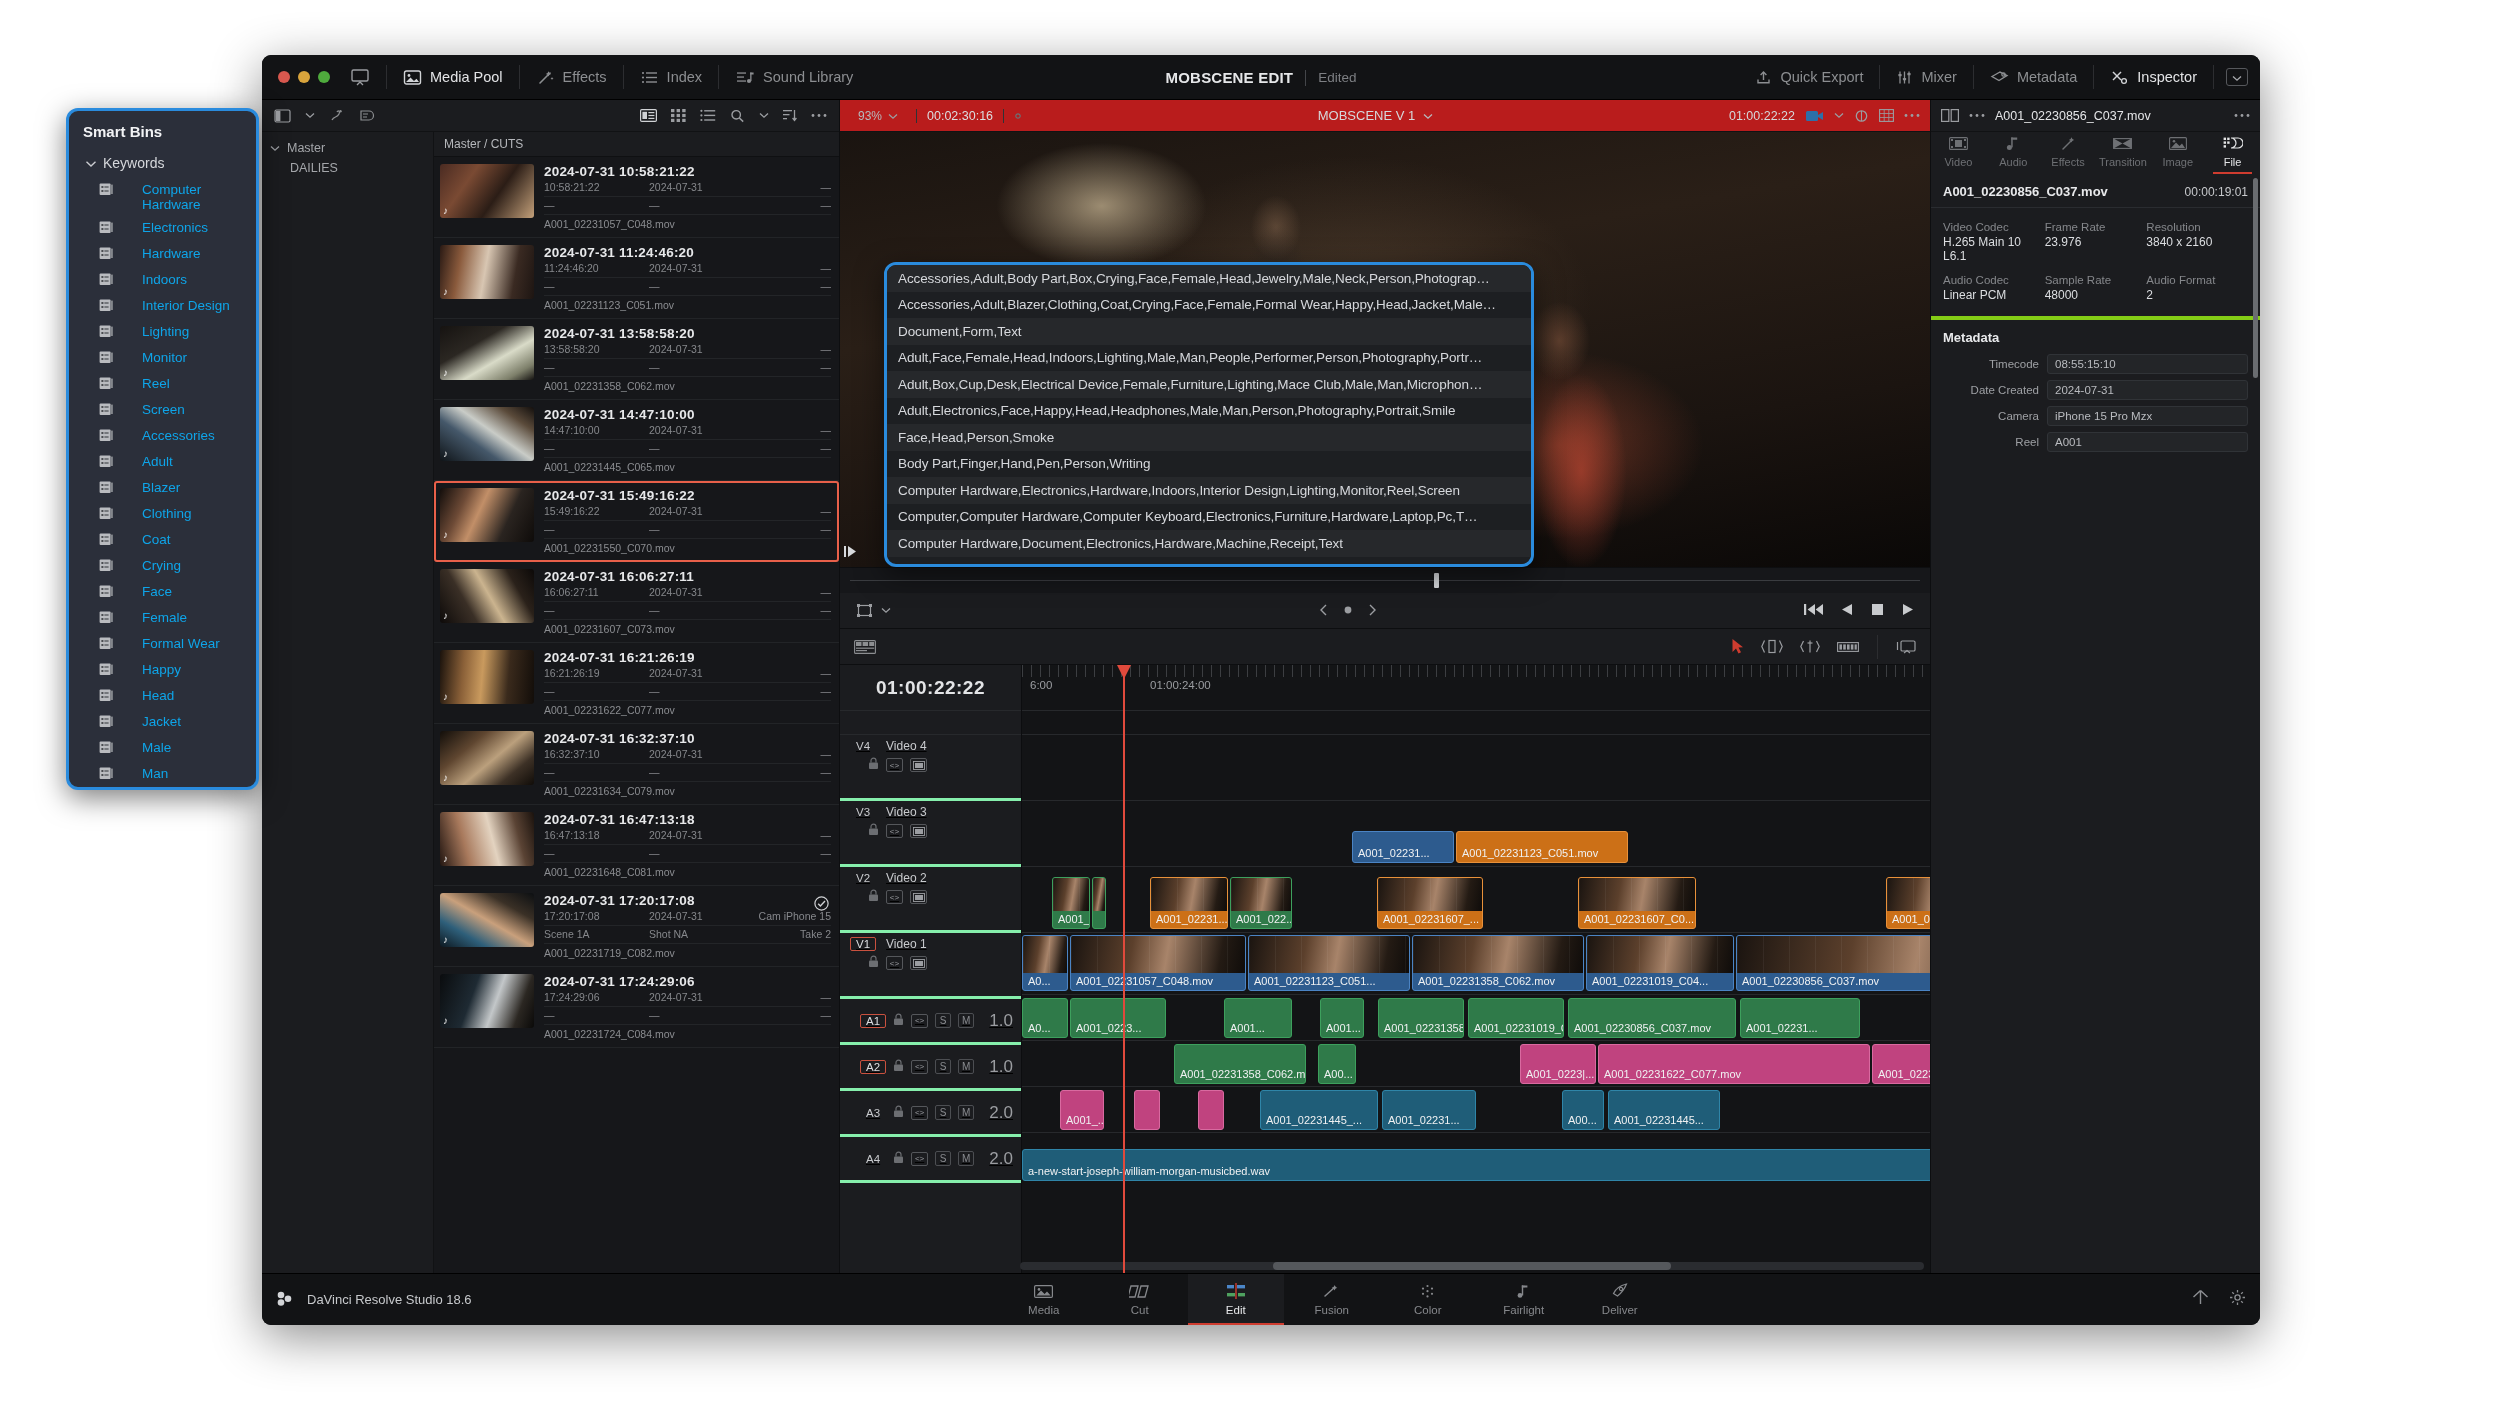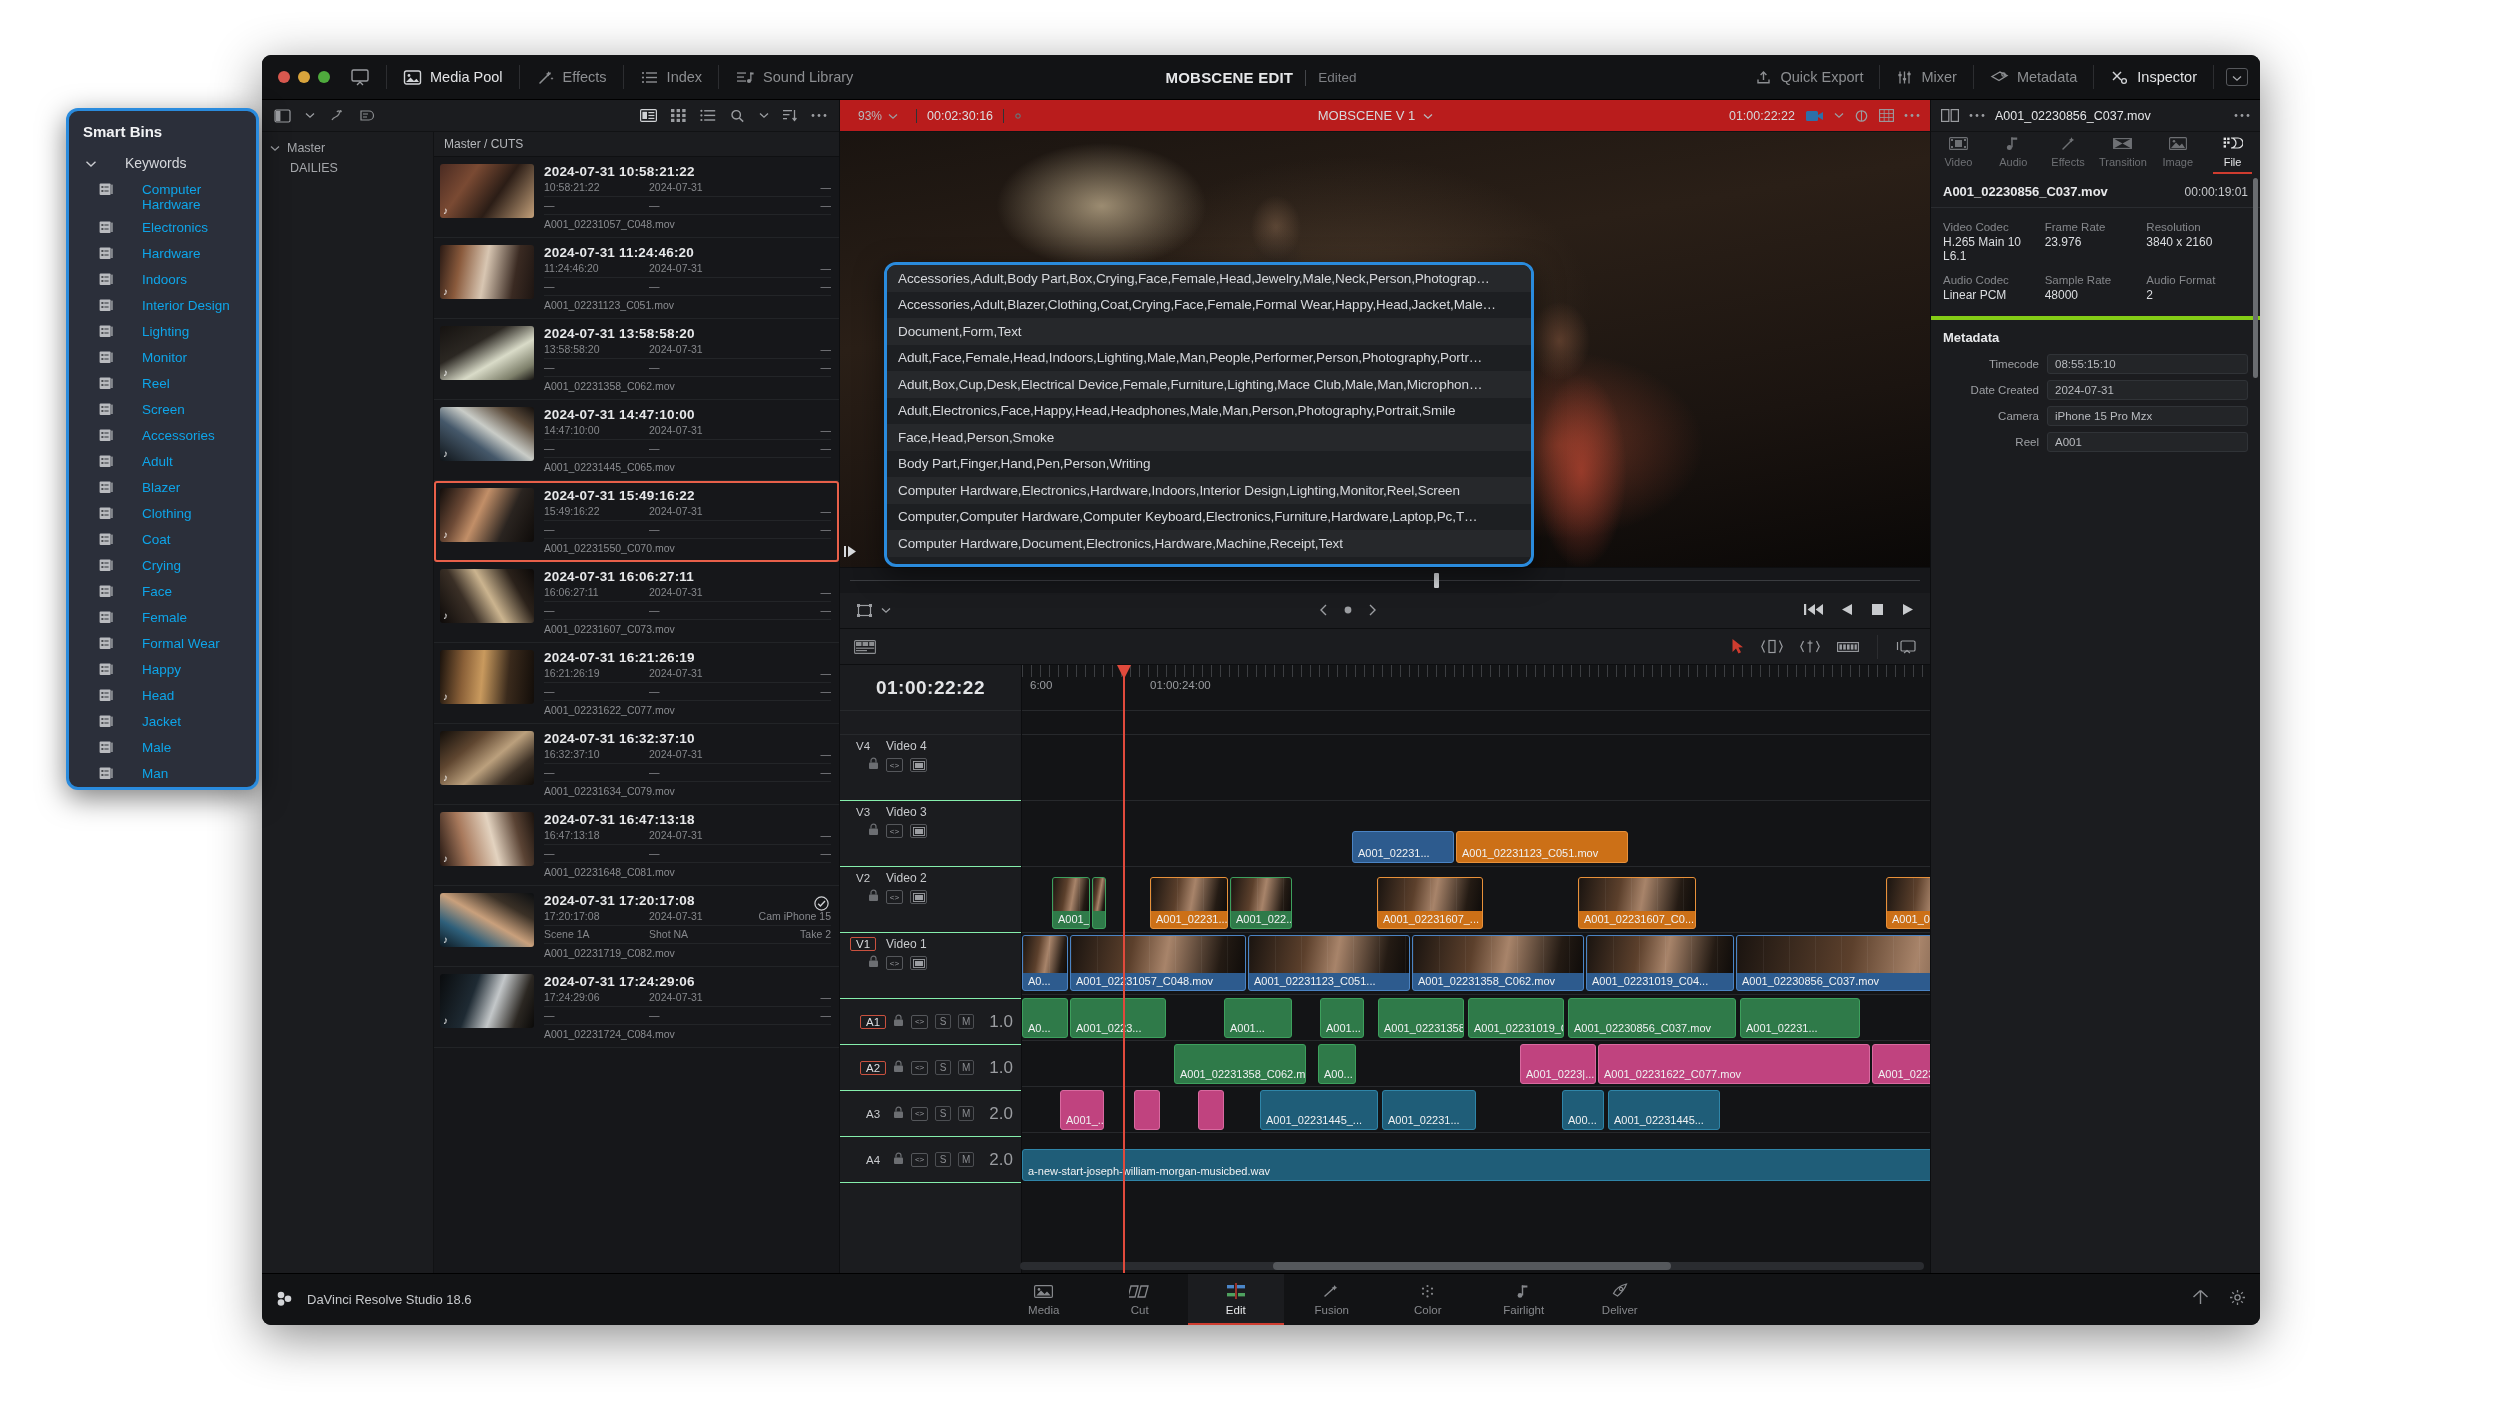--- a/index.html
+++ b/index.html
@@ -122,21 +122,21 @@
                 padding:0 14px; gap:16px; border-bottom:1px solid #0d0e10; color:#8b8d91;}
   .tl-toolbar .sp{flex:1;}
 
   
   .timeline { flex:1; display:flex; background:#131416; min-height:0; position:relative;}
   .tl-headers { width:182px; background:#1b1c1f; border-right:1px solid #0c0d0f; flex:none;}
   .tl-tc { height:46px; display:flex; align-items:center; justify-content:center;
            color:#e3e4e6; font-size:19px; font-weight:600; letter-spacing:.5px;
            border-bottom:1px solid #27292c;}
   .tl-blank{ height:24px; border-bottom:1px solid #27292c;}
-  .trk { border-bottom:1px solid #86efac; padding:4px 6px 4px 10px; }
+  .trk { border-bottom:3px solid #86efac; padding:4px 6px 4px 10px;text-decoration:underline; }
   .trk .n1{ display:flex; align-items:center; gap:10px; font-size:12px; color:#c9cbce;}
   .trk .n2{ display:flex; align-items:center; gap:7px; padding-top:3px; padding-left:18px;}
   .badge{ border:1px solid transparent; border-radius:2px; padding:0 5px; font-size:11.5px;
           color:#c9cbce; }
   .badge.hl{ border-color:#c9513f; color:#dcdee1;}
   .mini{ width:17px; height:14px; border:1px solid #55575b; border-radius:2px;
          display:inline-flex; align-items:center; justify-content:center;
          font-size:8px; color:#9b9da1;}
   .sq{ width:16px; height:15px; border:1px solid #4c4e52; border-radius:2px; color:#8a8c90;
        font-size:10px; display:inline-flex; align-items:center; justify-content:center;}
@@ -211,21 +211,21 @@
   .foot-right{ display:flex; gap:20px; color:#8c8e92;}
 
   
   #smartbins{
     position:absolute; left:66px; top:108px; width:193px; height:682px;
     background:#2b2f3a; border:3px solid #2a8bdd; border-radius:12px;
     padding:12px 10px 8px 10px; z-index:60; overflow:hidden;
     box-shadow:0 8px 28px rgba(0,0,0,.5);
   }
   #smartbins .sb-title{ color:#f2f3f5; font-size:15px; font-weight:700; padding:0 4px 10px 4px;}
-  .sb-grp{ display:flex; align-items:center; gap:28px; color:#d6d8dc; font-size:14px;
+  .sb-grp{ display:flex; align-items:center; gap:6px; color:#d6d8dc; font-size:14px;
            padding:5px 4px 7px 6px;}
   .sb-item{ display:flex; align-items:flex-start; gap:27px; color:#0ea5e9; font-size:13.5px;
             padding:4px 4px 4px 20px;}
   .sb-ico{ width:16px; height:15px; flex:none; }
 
   
   #kwpop{
     position:absolute; left:884px; top:262px; width:650px; height:305px;
     background:#1d1f22; border:3px solid #2a8bdd; border-radius:12px;
     z-index:61; overflow:hidden; box-shadow:0 8px 28px rgba(0,0,0,.5);

